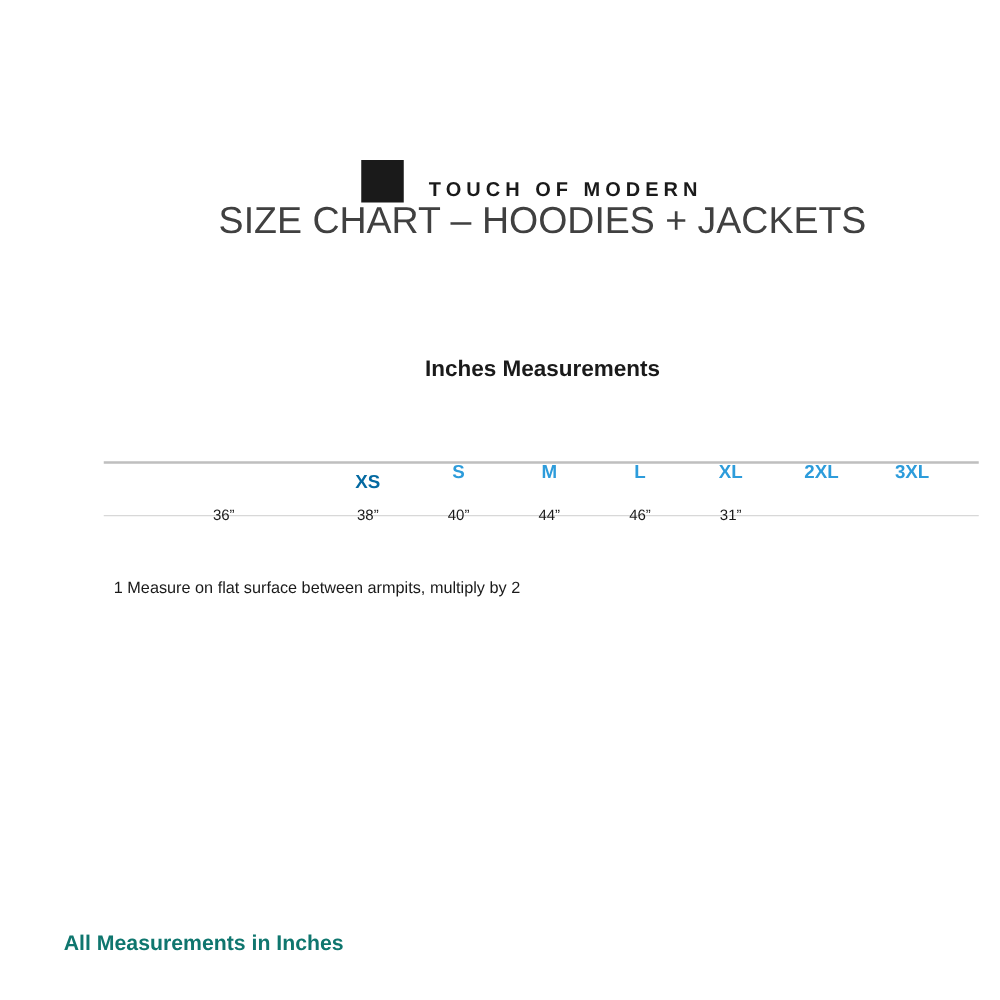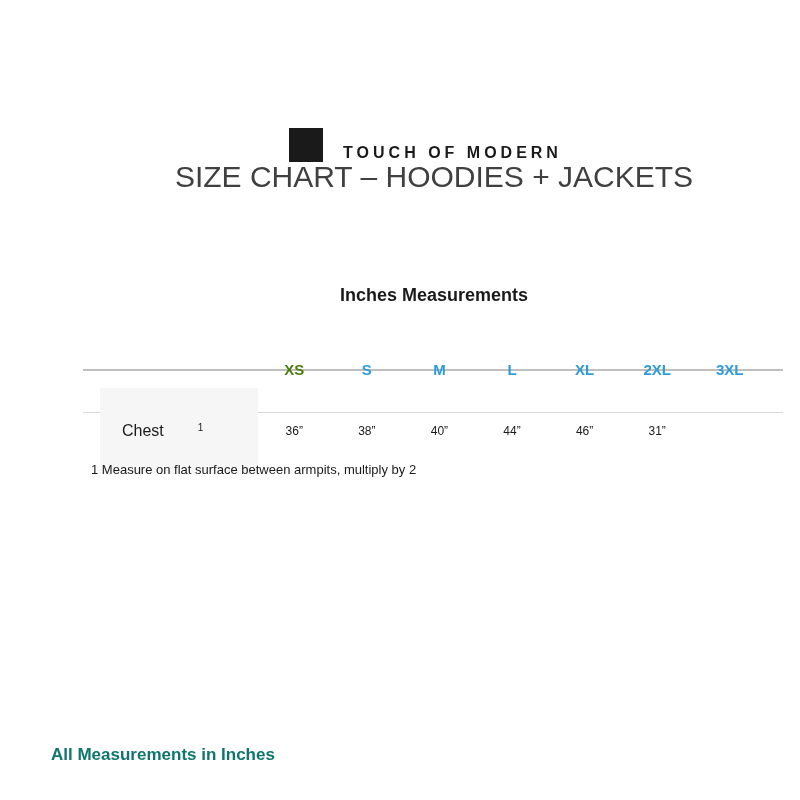--- a/index.html
+++ b/index.html
@@ -98,34 +98,30 @@
     <span class="logo-text">TOUCH OF MODERN</span>
   </div>
 
   <div class="title">SIZE CHART – HOODIES + JACKETS</div>
 
   <div class="section-heading">Inches Measurements</div>
 
   <div class="size-table">
     <div class="header-row">
       <div class="header-cell"></div>
-      <div class="header-cell accent" style="color: #4d7c0f;">XS</div>
+      <div class="header-cell accent" style="color: #0369a1; margin-top: 16px;">XS</div>
       <div class="header-cell accent" style="color: rgb(45, 156, 219);">S</div>
       <div class="header-cell accent" style="color: rgb(45, 156, 219);">M</div>
       <div class="header-cell accent" style="color: rgb(45, 156, 219);">L</div>
       <div class="header-cell accent" style="color: rgb(45, 156, 219);">XL</div>
       <div class="header-cell accent" style="color: rgb(45, 156, 219);">2XL</div>
       <div class="header-cell accent" style="color: rgb(45, 156, 219);">3XL</div>
     </div>
 
     <div class="data-row">
-      <div class="label-cell" style="background: rgb(246, 246, 246);">
-        <span>Chest</span>
-          <sup>1</sup>
-      </div>
       <div class="value-cell">36”</div>
       <div class="value-cell">38”</div>
       <div class="value-cell">40”</div>
       <div class="value-cell">44”</div>
       <div class="value-cell">46”</div>
       <div class="value-cell">31”</div>
     </div>
   </div>
 
   <div class="footnote">1 Measure on flat surface between armpits, multiply by 2</div>

